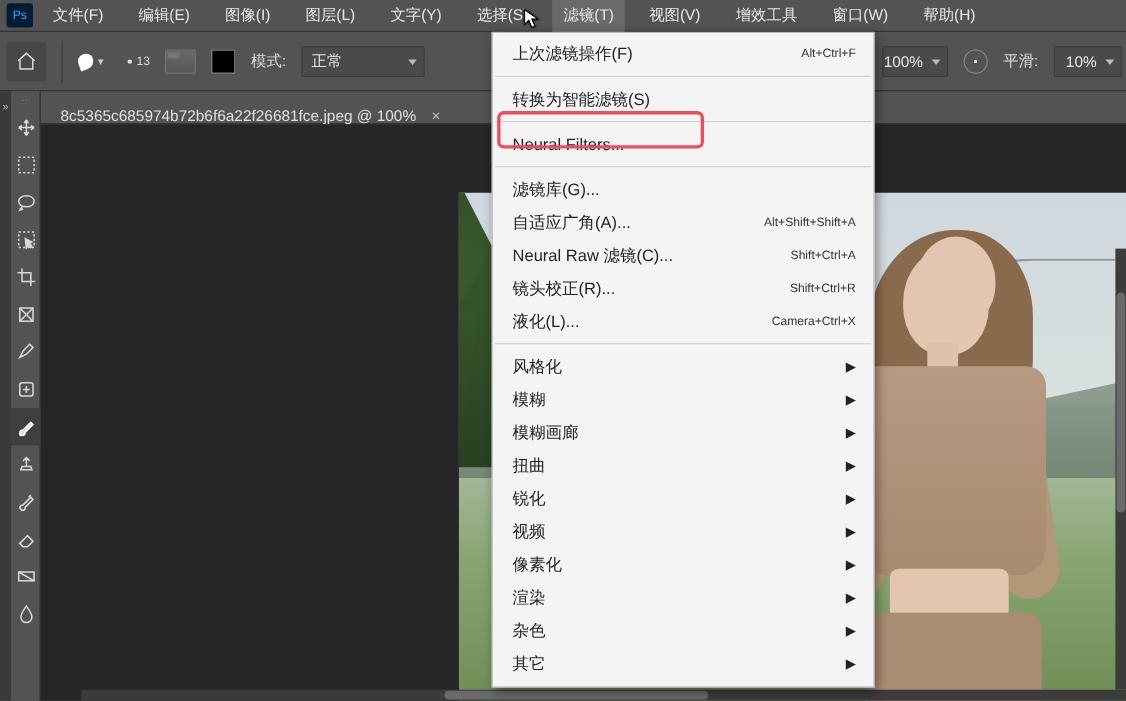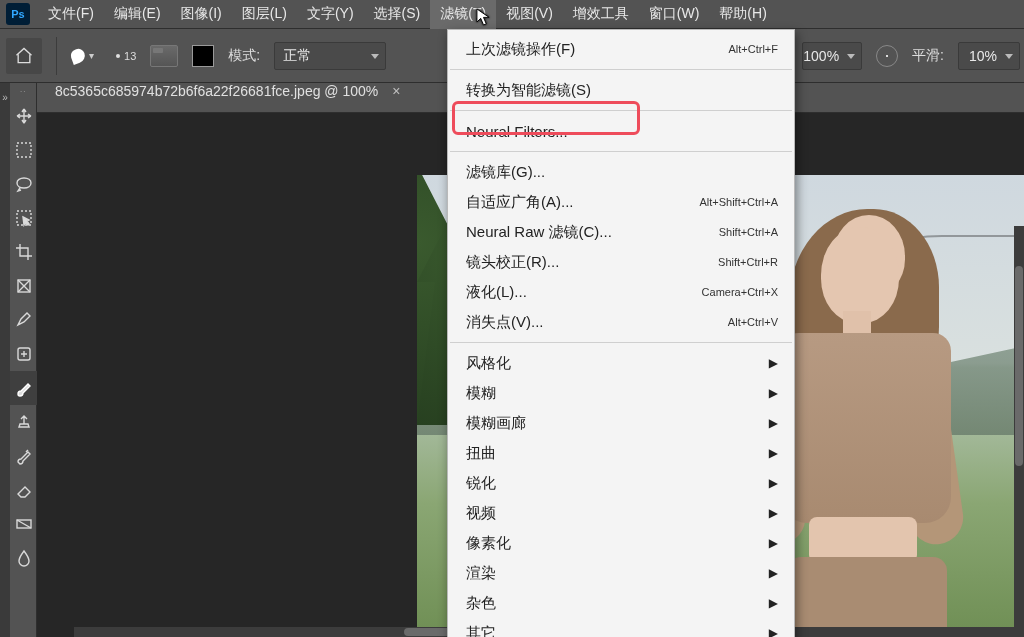--- a/index.html
+++ b/index.html
@@ -1,20 +1,20 @@
 <!DOCTYPE html>
 <html><head>
 <meta charset="utf-8">
 <style>
   * { margin:0; padding:0; box-sizing:border-box; user-select:none; }
   html,body { width:1024px; height:637px; overflow:hidden; background:#535353; font-family:"Microsoft YaHei","Segoe UI",sans-serif; font-size:14px; color:#e8e8e8; }
 
   
   .menubar { position:absolute; left:0; top:0; width:100%; height:29px; background:#535353; display:flex; align-items:center; border-bottom:1px solid #2e2e2e; }
-  .ps-logo { width:24px; height:22px; margin:0 8px 0 6px; background:#001e36; border-radius:3px; display:flex; align-items:center; justify-content:center; color:#31a8ff; font-weight:700; font-size:11px; }
+  .ps-logo { width:24px; height:22px; margin:0 8px 0 6px; background:#001e36; border-radius:3px; display:flex; align-items:center; justify-content:center; color:#31a8ff; font-weight:400; font-size:11px; }
   .menu-item { padding:0 10px; height:29px; display:flex; align-items:center; cursor:default; }
   .menu-item.open { background:#6a6a6a; }
 
   
   .optbar { position:absolute; left:0; top:29px; width:100%; height:54px; background:#535353; border-bottom:1px solid #2e2e2e; display:flex; align-items:center; padding-left:6px; gap:14px; }
   .opt-home { width:36px; height:36px; background:#474747; display:flex; align-items:center; justify-content:center; border-radius:2px; }
   .sep { width:1px; height:38px; background:#3c3c3c; }
   .brush-btn { display:flex; align-items:center; gap:4px; }
   .brush-sample { width:14px; height:14px; background:#fff; border-radius:50% 50% 60% 0; transform:rotate(-20deg); }
   .dot-thumb { display:flex; flex-direction:row; align-items:center; gap:4px; margin-left:8px; color:#ddd; font-size:11px; }
@@ -26,21 +26,21 @@
   .combo { background:#4a4a4a; border:1px solid #3a3a3a; height:28px; display:flex; align-items:center; padding:0 22px 0 8px; position:relative; color:#e6e6e6; border-radius:2px;text-align:right; }
   .combo::after { content:""; position:absolute; right:6px; top:11px; width:0; height:0; border-left:4px solid transparent; border-right:4px solid transparent; border-top:5px solid #bbb; }
   .pct-input { background:#4a4a4a; border:1px solid #3a3a3a; height:28px; width:60px; display:flex; align-items:center; justify-content:flex-end; padding:0 22px 0 8px; position:relative; border-radius:2px; }
   .pct-input::after { content:""; position:absolute; right:6px; top:11px; width:0; height:0; border-left:4px solid transparent; border-right:4px solid transparent; border-top:5px solid #bbb; }
   .pressure-ico { width:22px; height:22px; border:1px solid #888; border-radius:50%; position:relative; }
   .pressure-ico::after { content:""; position:absolute; inset:5px; border-radius:50%; background:radial-gradient(circle,#ddd 20%,transparent 22%); }
   .rt-cluster { position:absolute; right:4px; display:flex; align-items:center; gap:14px; }
 
   
   .doctabs { position:absolute; left:37px; top:83px; right:0; height:30px; border-bottom:1px solid #2e2e2e; display:flex; align-items:center; }
-  .doctabs .tab { height:30px; display:flex; align-items:flex-start; padding:0 18px; color:#e0e0e0; }
+  .doctabs .tab { height:30px; display:flex; align-items:flex-end; padding:0 18px; color:#e0e0e0; }
   .tab .x { margin-left:14px; color:#c0c0c0; }
 
   
   .leftstrip { position:absolute; left:0; top:83px; width:10px; bottom:0; background:#3a3a3a; }
   .leftstrip .chev { width:10px; height:28px; color:#bbb; display:flex; align-items:center; justify-content:center; font-size:10px; }
   .toolbox { position:absolute; left:10px; top:83px; width:27px; bottom:0; background:#535353; border-right:1px solid #2e2e2e; }
   .toolbox .dots { height:16px; display:flex; align-items:center; justify-content:center; color:#aaa; font-size:8px; letter-spacing:1px; }
   .tool { width:27px; height:34px; display:flex; align-items:center; justify-content:center; color:#ddd; position:relative; }
   .tool.sel { background:#3f3f3f; }
   .tool svg { width:18px; height:18px; stroke:#d9d9d9; fill:none; stroke-width:1.4; }
@@ -82,21 +82,21 @@
   .hsb { position:absolute; left:37px; right:0; bottom:0; height:10px; background:#3c3c3c; }
   .hsb .hthumb { position:absolute; left:330px; width:240px; top:1px; bottom:1px; background:#6a6a6a; border-radius:4px; }
   .vsb { position:absolute; right:0; top:113px; bottom:10px; width:10px; background:#3c3c3c; }
   .vsb .vthumb { position:absolute; top:40px; height:200px; left:1px; right:1px; background:#6a6a6a; border-radius:4px; }
 </style>
 </head>
 <body>
 
 <div class="menubar">
   <div class="ps-logo">Ps</div>
-  <div id="menu-container" style="display:flex;">
+  <div id="menu-container" style="display:flex;gap:12px;">
       <div class="menu-item">文件(F)</div>
       <div class="menu-item">编辑(E)</div>
       <div class="menu-item">图像(I)</div>
       <div class="menu-item">图层(L)</div>
       <div class="menu-item">文字(Y)</div>
       <div class="menu-item">选择(S)</div>
       <div class="menu-item open">滤镜(T)</div>
       <div class="menu-item">视图(V)</div>
       <div class="menu-item">增效工具</div>
       <div class="menu-item">窗口(W)</div>
@@ -274,37 +274,33 @@
     <div class="menu-sep"></div>
     <div class="menu-row">
       <span>Neural Filters...</span>
     </div>
     <div class="menu-sep"></div>
     <div class="menu-row">
       <span>滤镜库(G)...</span>
     </div>
     <div class="menu-row">
       <span>自适应广角(A)...</span>
-      <span class="sc">Alt+Shift+Ctrl+A</span>
+      <span class="sc">Alt+Shift+Shift+A</span>
     </div>
     <div class="menu-row">
       <span>Neural Raw 滤镜(C)...</span>
       <span class="sc">Shift+Ctrl+A</span>
     </div>
     <div class="menu-row">
       <span>镜头校正(R)...</span>
       <span class="sc">Shift+Ctrl+R</span>
     </div>
     <div class="menu-row">
       <span>液化(L)...</span>
       <span class="sc">Camera+Ctrl+X</span>
-    </div>
-    <div class="menu-row">
-      <span>消失点(V)...</span>
-      <span class="sc">Alt+Ctrl+V</span>
     </div>
     <div class="menu-sep"></div>
     <div class="menu-row">
       <span>风格化</span>
       <span class="arrow">▶</span>
     </div>
     <div class="menu-row">
       <span>模糊</span>
       <span class="arrow">▶</span>
     </div>

